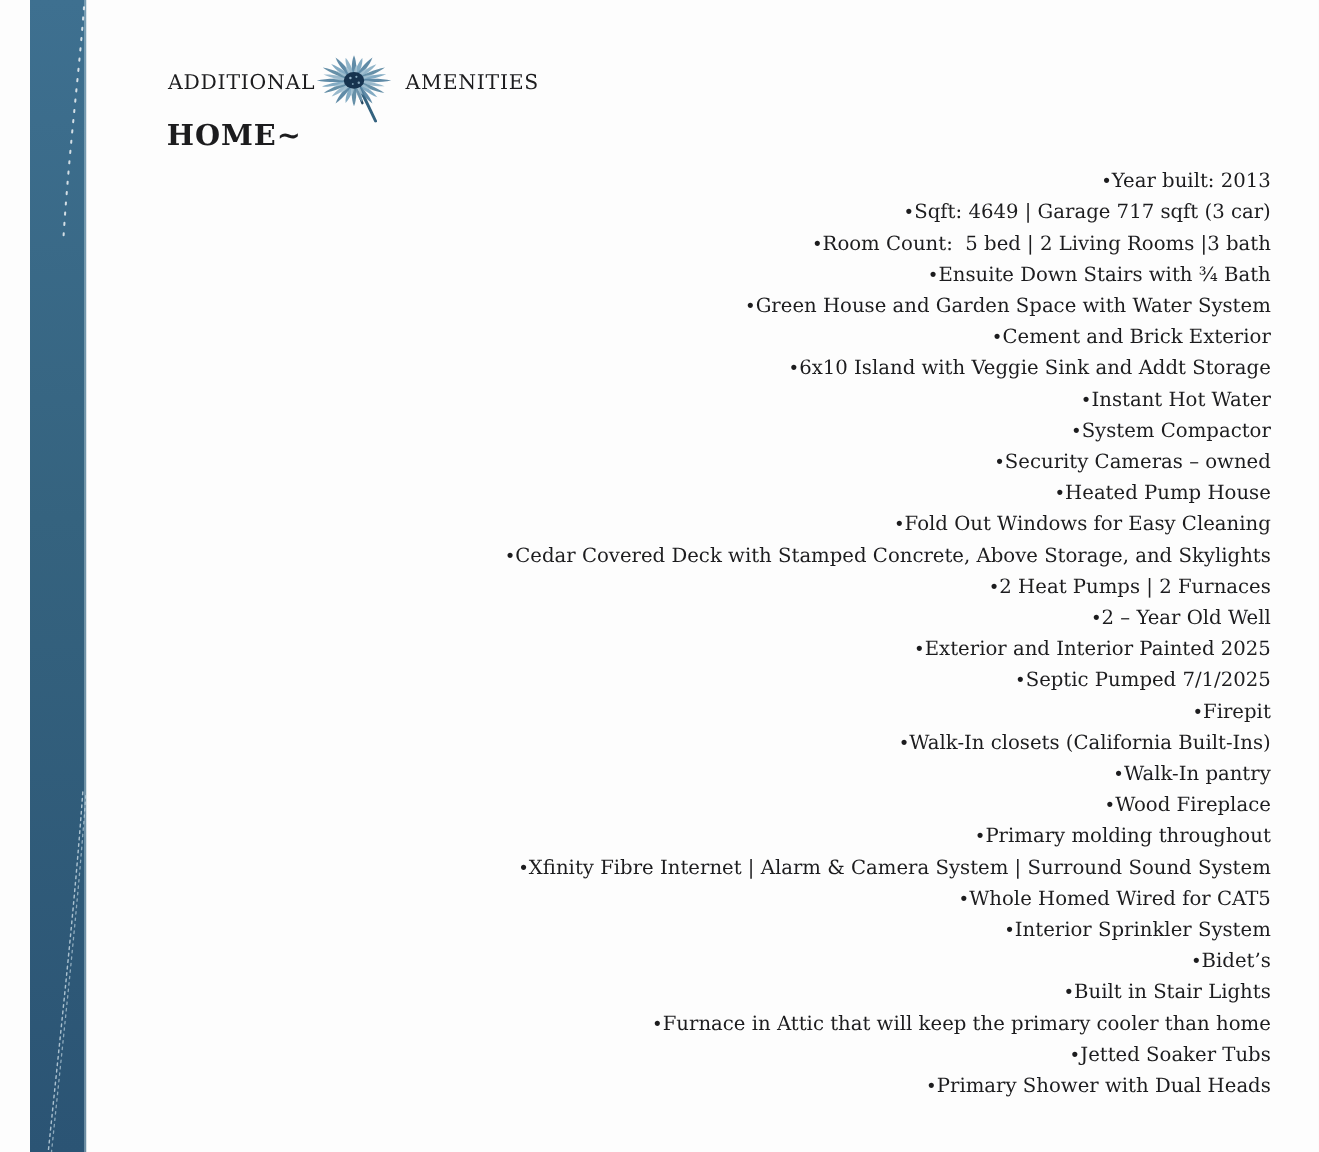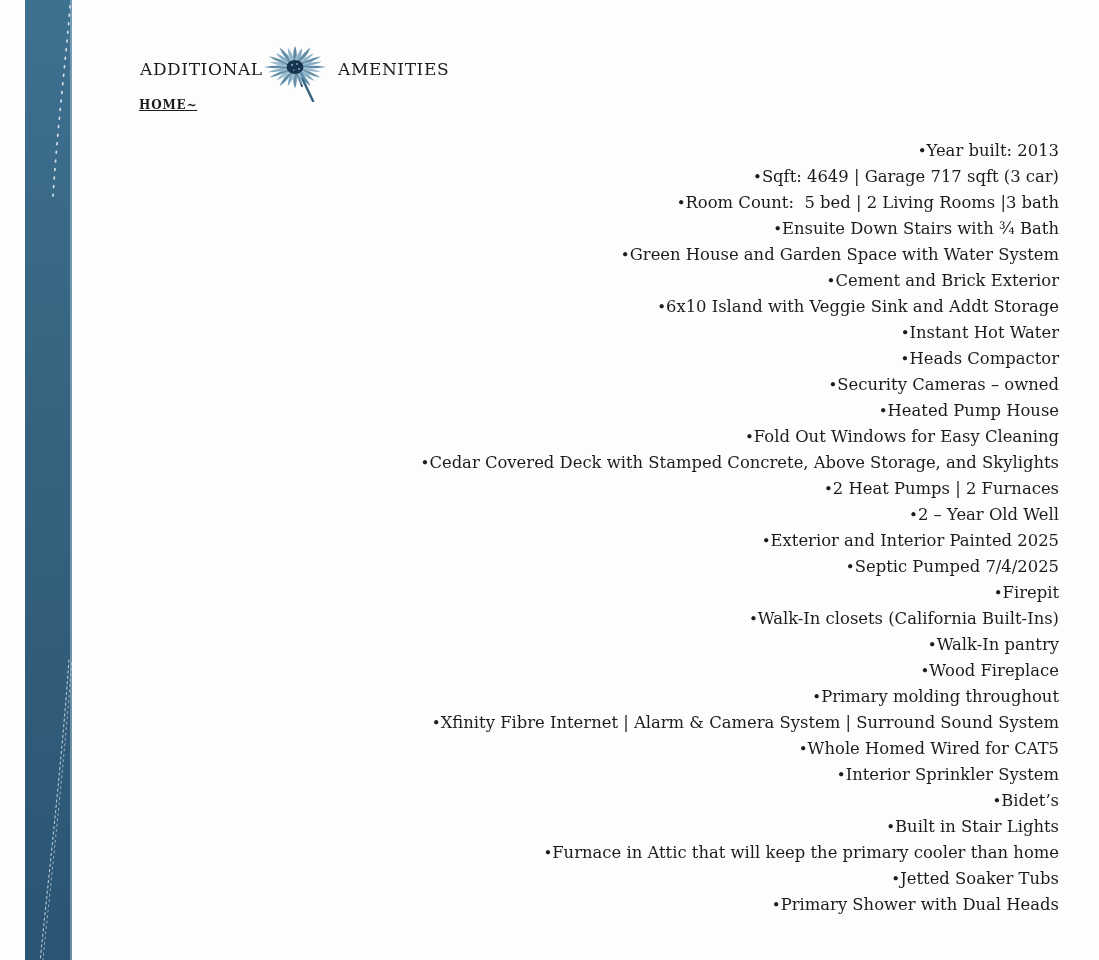--- a/index.html
+++ b/index.html
@@ -38,26 +38,25 @@
   .header-word.left  { left: 0; }
   .header-word.right { left: 198px; }
   .flower {
     position: absolute;
     left: 110px; top: 0;
     width: 90px; height: 66px;
   }
   .section-title {
     position: absolute;
     left: 139px; top: 98px;
-    font-size: 12px;
+    font-size: 24px;
     font-weight: bold;
     letter-spacing: 0.8px;
     color: var(--text, #1c1c1e);
     white-space: pre;
-    text-decoration: underline;
   }
   
   .amenities {
     position: absolute;
     left: 139px; top: 138px;
     width: 920px;
     margin: 0; padding: 0;
     list-style: none;
   }
   .amenities li {
@@ -167,29 +166,29 @@
 
   <ul class="amenities">
       <li><span class="bullet">•</span><span class="item-text">Year built: 2013</span></li>
       <li><span class="bullet">•</span><span class="item-text">Sqft: 4649 | Garage 717 sqft (3 car)</span></li>
       <li><span class="bullet">•</span><span class="item-text">Room Count:  5 bed | 2 Living Rooms |3 bath</span></li>
       <li><span class="bullet">•</span><span class="item-text">Ensuite Down Stairs with ¾ Bath</span></li>
       <li><span class="bullet">•</span><span class="item-text">Green House and Garden Space with Water System</span></li>
       <li><span class="bullet">•</span><span class="item-text">Cement and Brick Exterior</span></li>
       <li><span class="bullet">•</span><span class="item-text">6x10 Island with Veggie Sink and Addt Storage</span></li>
       <li><span class="bullet">•</span><span class="item-text">Instant Hot Water</span></li>
-      <li><span class="bullet">•</span><span class="item-text">Heads Compactor</span></li>
+      <li><span class="bullet">•</span><span class="item-text">System Compactor</span></li>
       <li><span class="bullet">•</span><span class="item-text">Security Cameras – owned</span></li>
       <li><span class="bullet">•</span><span class="item-text">Heated Pump House</span></li>
       <li><span class="bullet">•</span><span class="item-text">Fold Out Windows for Easy Cleaning</span></li>
       <li><span class="bullet">•</span><span class="item-text">Cedar Covered Deck with Stamped Concrete, Above Storage, and Skylights</span></li>
       <li><span class="bullet">•</span><span class="item-text">2 Heat Pumps | 2 Furnaces</span></li>
       <li><span class="bullet">•</span><span class="item-text">2 – Year Old Well</span></li>
       <li><span class="bullet">•</span><span class="item-text">Exterior and Interior Painted 2025</span></li>
-      <li><span class="bullet">•</span><span class="item-text">Septic Pumped 7/4/2025</span></li>
+      <li><span class="bullet">•</span><span class="item-text">Septic Pumped 7/1/2025</span></li>
       <li><span class="bullet">•</span><span class="item-text">Firepit</span></li>
       <li><span class="bullet">•</span><span class="item-text">Walk-In closets (California Built-Ins)</span></li>
       <li><span class="bullet">•</span><span class="item-text">Walk-In pantry</span></li>
       <li><span class="bullet">•</span><span class="item-text">Wood Fireplace</span></li>
       <li><span class="bullet">•</span><span class="item-text">Primary molding throughout</span></li>
       <li><span class="bullet">•</span><span class="item-text">Xfinity Fibre Internet | Alarm &amp; Camera System | Surround Sound System</span></li>
       <li><span class="bullet">•</span><span class="item-text">Whole Homed Wired for CAT5</span></li>
       <li><span class="bullet">•</span><span class="item-text">Interior Sprinkler System</span></li>
       <li><span class="bullet">•</span><span class="item-text">Bidet’s</span></li>
       <li><span class="bullet">•</span><span class="item-text">Built in Stair Lights</span></li>

